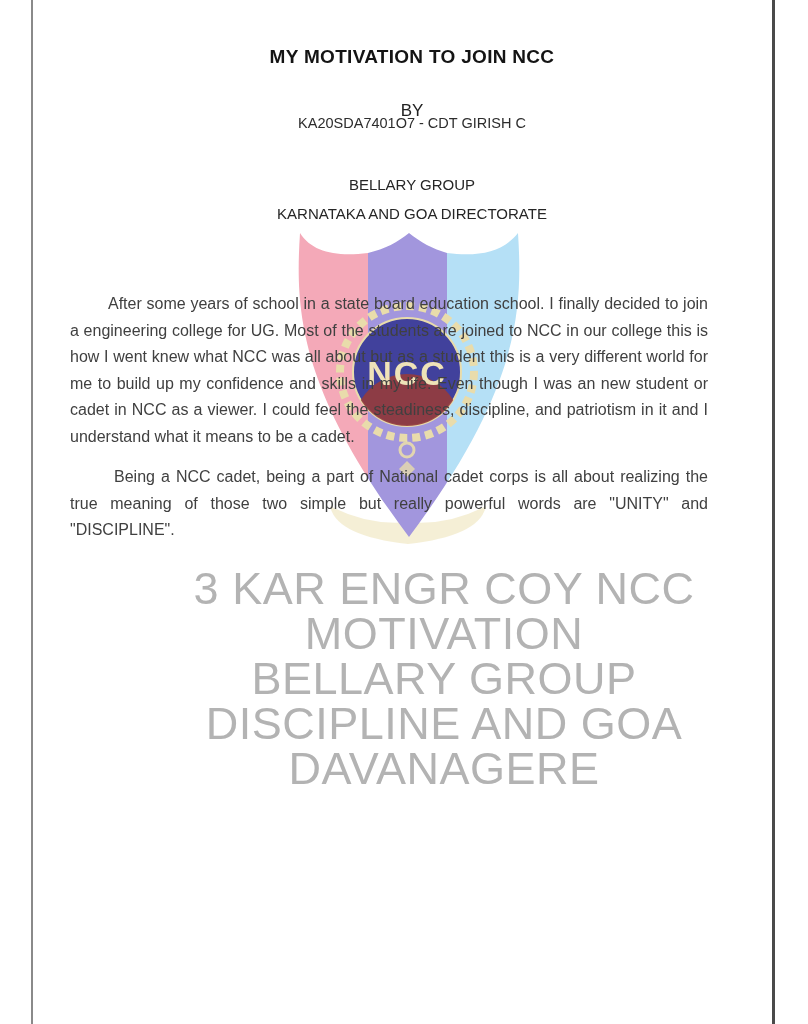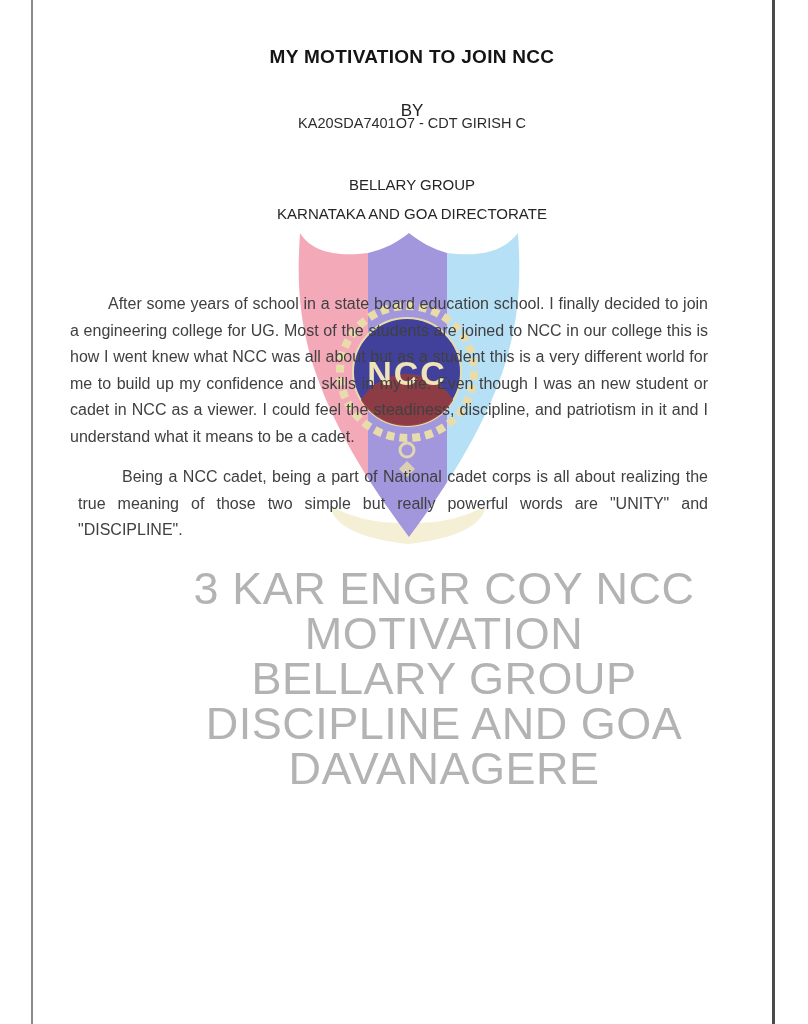--- a/index.html
+++ b/index.html
@@ -28,21 +28,21 @@
   .knot-diamond { fill:#e9dcab; opacity:0.8; }
   .banner { fill:#ece0ae; opacity:0.5; }
 
   .bodytext {
     position:absolute; left:70px; top:291px; width:638px;
     font-size:16px; line-height:26.5px; color:#404040;
     text-align:justify; text-align-last:left;
   }
   .bodytext p { margin:0; }
   .bodytext p.first  { text-indent:38px; margin-bottom:14px; }
-  .bodytext p.second { text-indent:44px;margin-left:8px; }
+  .bodytext p.second { text-indent:44px; }
 
   .watermark {
     position:absolute; left:0; top:566px; width:100%;
     text-align:center; color:#b3b3b3;
     font-size:45px; line-height:45px; letter-spacing:0.5px; white-space:nowrap;padding-left:40px;
   }
 </style>
 </head>
 <body>
 

